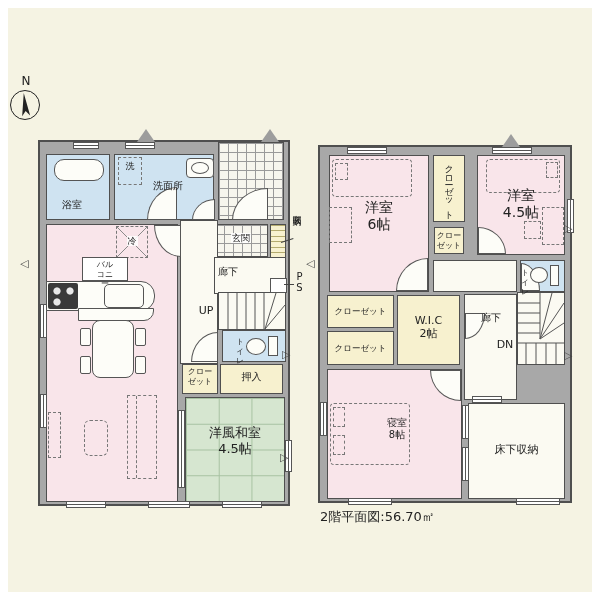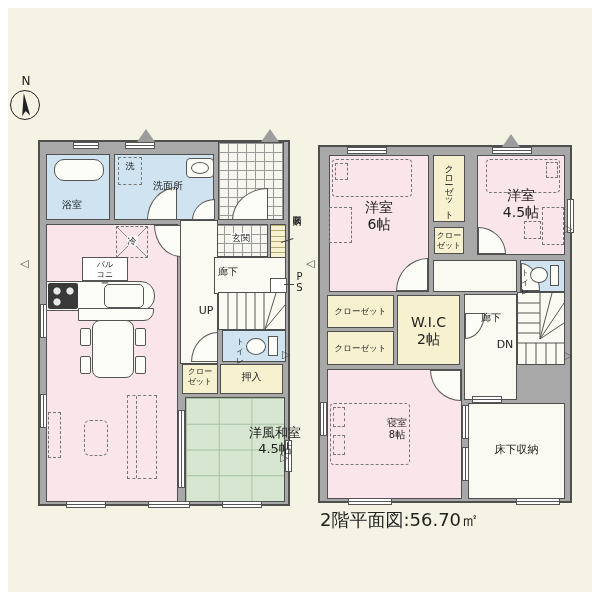--- a/index.html
+++ b/index.html
@@ -132,21 +132,21 @@
     <div class="lbl" style="left:78px;top:19px;width:24px;font-size:9px;">洗</div>
     <div class="lbl" style="left:98px;top:38px;width:60px;font-size:10px;">洗面所</div>
     <div class="lbl" style="left:174px;top:91px;width:54px;font-size:9px;"><span class="chip">玄関</span></div>
     <div class="lbl" style="left:176px;top:124px;width:24px;font-size:10px;">廊下</div>
     <div class="lbl" style="left:76px;top:94px;width:32px;font-size:9px;"><span class="chip">冷</span></div>
     <div class="lbl" style="left:42px;top:118px;width:46px;font-size:8px;"><span style="display:inline-block;width:20px;">バルコニー</span></div>
     <div class="lbl" style="left:153px;top:162px;width:26px;font-size:11px;">UP</div>
     <div class="lbl vert" style="left:196px;top:191px;font-size:7.5px;">トイレ</div>
     <div class="lbl" style="left:142px;top:225px;width:36px;font-size:8px;"><span style="display:inline-block;width:26px;">クローゼット</span></div>
     <div class="lbl" style="left:180px;top:229px;width:63px;font-size:10px;">押入</div>
-    <div class="lbl" style="left:145px;top:283px;width:100px;font-size:13px;margin-left:40px;">
+    <div class="lbl" style="left:145px;top:283px;width:100px;font-size:13px;">
       <span>洋風和室</span><br>
       <span>4.5帖</span>
     </div>
   </div>
 
   <div class="lbl vert" style="left:285px;top:200px;font-size:8.5px;">玄関収納</div>
   <div class="pointer" style="left:273px;top:234px;width:13px;transform:rotate(-18deg);"></div>
   <div class="lbl vert" style="left:286px;top:263px;font-size:10px;letter-spacing:0;">PS</div>
   <div class="pointer" style="left:276px;top:276px;width:10px;"></div>
   <div class="arrow" style="left:12px;top:250px;">◁</div>
@@ -225,28 +225,28 @@
       <span style="display:inline-block;width:26px;">クローゼット</span>
     </div>
     <div class="lbl" style="left:157px;top:40px;width:88px;font-size:14px;">
       <span>洋室</span><br><span>4.5帖</span>
     </div>
     <div class="lbl vert" style="left:201px;top:117px;font-size:7.5px;">トイレ</div>
     <div class="lbl" style="left:158px;top:165px;width:26px;font-size:10px;">廊下</div>
     <div class="lbl" style="left:172px;top:191px;width:26px;font-size:11px;">DN</div>
     <div class="lbl" style="left:7px;top:159px;width:67px;font-size:8.5px;">クローゼット</div>
     <div class="lbl" style="left:7px;top:196px;width:67px;font-size:8.5px;">クローゼット</div>
-    <div class="lbl" style="left:77px;top:167px;width:63px;font-size:14px;">
+    <div class="lbl" style="left:77px;top:167px;width:63px;font-size:11px;">
       <span>W.I.C</span><br><span>2帖</span>
     </div>
     <div class="lbl" style="left:27px;top:270px;width:100px;font-size:10px;">
       <span>寝室</span><br><span>8帖</span>
     </div>
     <div class="lbl" style="left:148px;top:296px;width:97px;font-size:11px;">床下収納</div>
   </div>
 
   <div class="arrow" style="left:298px;top:250px;">◁</div>
   <div class="arrow" style="left:556px;top:215px;">▷</div>
   <div class="arrow" style="left:556px;top:342px;">▷</div>
-  <div class="lbl" style="left:312px;top:501px;width:210px;font-size:18px;text-align:left;">2階平面図:56.70㎡</div>
+  <div class="lbl" style="left:312px;top:501px;width:210px;font-size:13px;text-align:left;">2階平面図:56.70㎡</div>
 
  </div>
 </div>
 
 </body></html>

